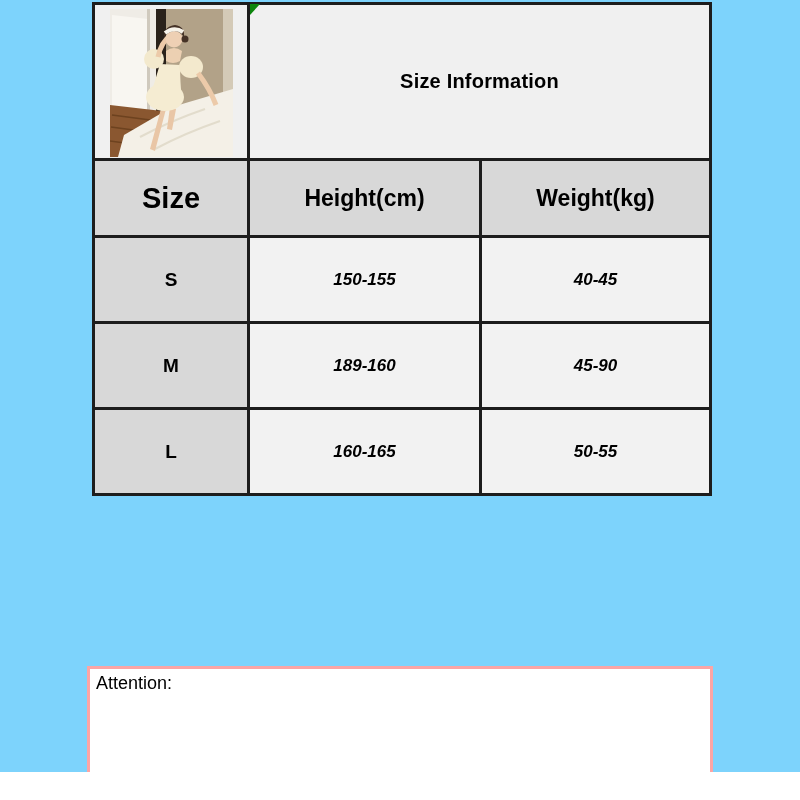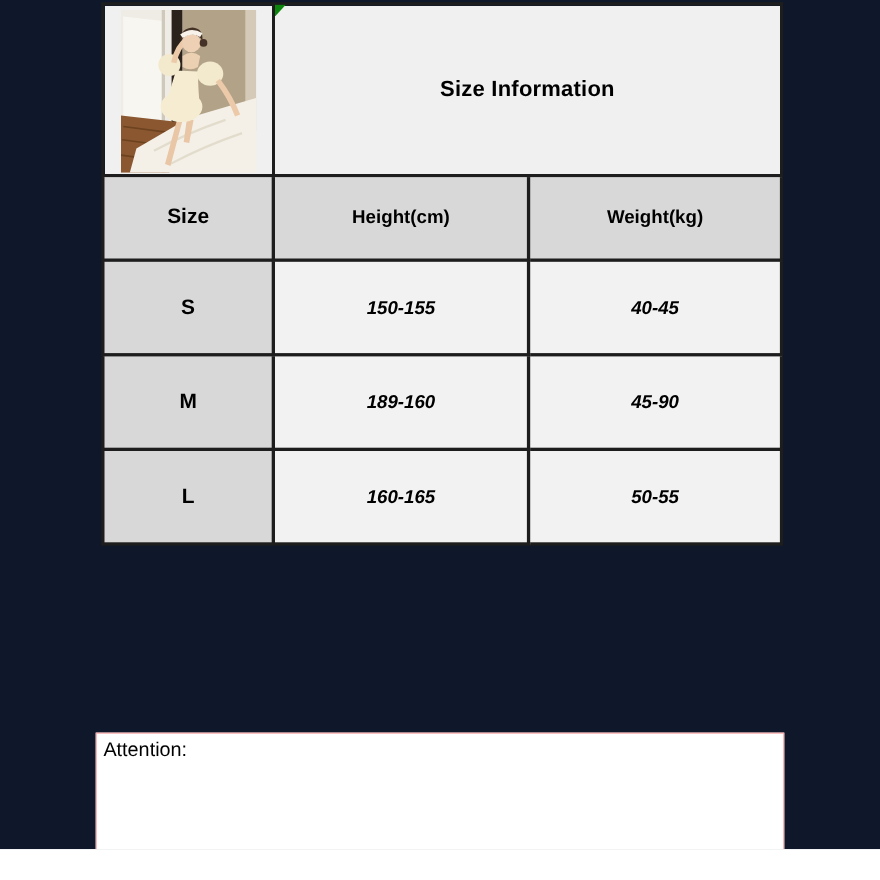--- a/index.html
+++ b/index.html
@@ -3,21 +3,21 @@
 <meta charset="utf-8">
 <style>
   * { margin: 0; padding: 0; box-sizing: border-box; }
   html, body { background: #ffffff; }
   body { font-family: "Liberation Sans", "DejaVu Sans", sans-serif; }
 
   .canvas {
     position: relative;
     width: 800px;
     height: 772px;
-    background: #0f172a;
+    background: #7dd3fc;
     overflow: hidden;
   }
 
   
   table.size-table {
     position: absolute;
     left: 92px;
     top: 2px;
     width: 617px;
     border-collapse: collapse;
@@ -57,24 +57,24 @@
     position: absolute;
     left: 0px;
     top: -1px;
     width: 10px;
     height: 11px;
     clip-path: polygon(0 0, 100% 0, 0 100%);
   }
 
   .head-cell {
     background: #d8d8d8;
-    font-size: 17px;
+    font-size: 23px;
     font-weight: bold;
   }
-  .head-cell.size-head { font-size: 19px; }
+  .head-cell.size-head { font-size: 29px; }
 
   .size-col-cell {
     background: #d8d8d8;
     font-size: 19px;
     font-weight: bold;
   }
   .data-cell {
     background: #f2f2f2;
     font-size: 17px;
     font-weight: bold;
@@ -82,21 +82,21 @@
   }
 
   
   .attention-box {
     position: absolute;
     left: 87px;
     top: 666px;
     width: 626px;
     height: 130px;
     background: #ffffff;
-    border: 1px solid #fca5a5;
+    border: 3px solid #fca5a5;
     padding: 1px 6px 0 6px;
     font-size: 18px;
     line-height: 26px;
     color: #000000;
   }
   .attention-box p { margin: 0; }
 </style>
 </head>
 <body>
 

